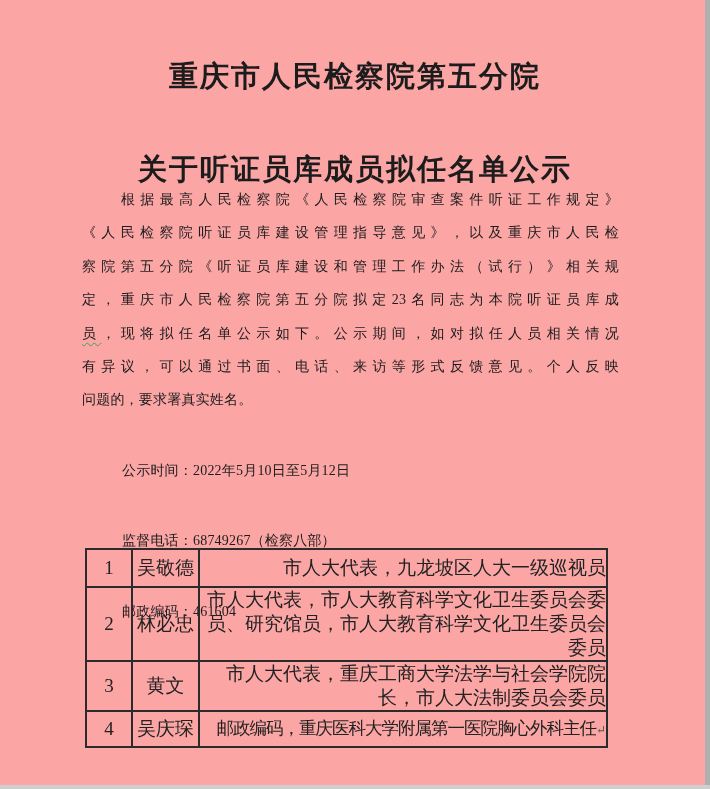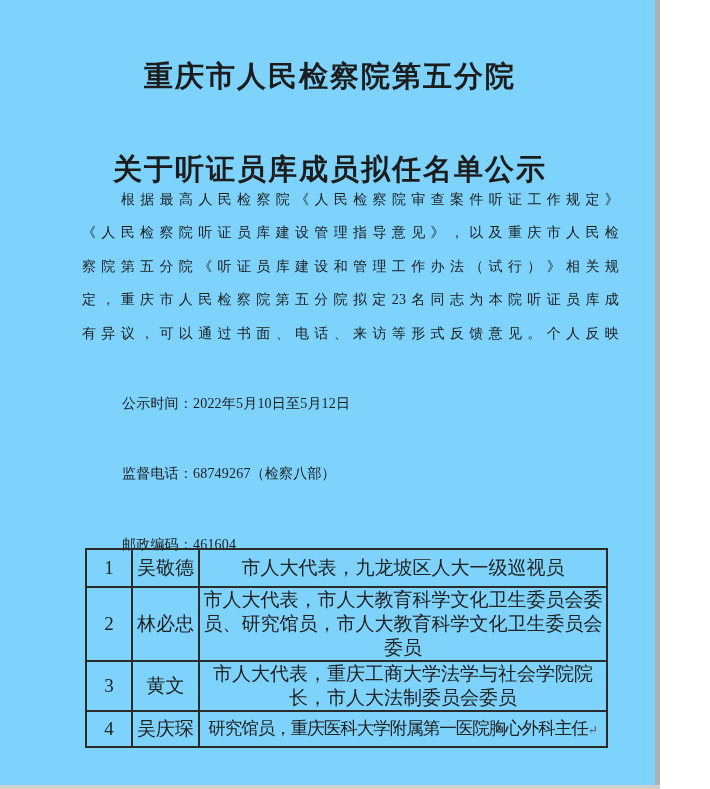--- a/index.html
+++ b/index.html
@@ -1,17 +1,17 @@
 <!DOCTYPE html>
 <html><head>
 <meta charset="utf-8">
 <style>
   html,body{margin:0;padding:0;background:#ffffff;}
   .page{
-    position:relative;width:660px;height:789px;background:#7dd3fc;overflow:hidden;
+    position:relative;width:710px;height:789px;background:#fca5a5;overflow:hidden;
     font-family:"Liberation Serif","DejaVu Serif",serif;color:#1c1c1c;
   }
   .title{
     position:absolute;left:0;width:100%;text-align:center;
     font-size:29px;font-weight:bold;letter-spacing:2px;white-space:nowrap;
   }
   #title-line1{top:57px;}
   #title-line2{top:109px;margin-top:41px;}
   .textblock{
     position:absolute;top:183px;left:82px;width:537px;
@@ -31,42 +31,44 @@
   .doc-table{
     position:absolute;top:548px;left:85px;width:521px;
     border-collapse:collapse;table-layout:fixed;
     font-size:19px;color:#222;
   }
   .doc-table td{border:2px solid #2b2b2b;padding:0;overflow:hidden;}
   .col-idx{width:46px;}
   .col-name{width:67px;}
   .col-unit{width:408px;}
   .cell-center{text-align:center;}
-  .cell-unit{padding:1px 6px;line-height:24px;text-align:center;}
+  .cell-unit{padding:1px 6px;line-height:24px;text-align:right;}
   .condensed{font-size:17.5px;letter-spacing:-1px;white-space:nowrap;}
   .rh{height:32px;} .r1{height:38px;} .r2{height:49px;}
   .r3{height:49px;} .r4{height:36px;}
   .mark{font-size:12px;color:#555;letter-spacing:0;}
   .right-edge{position:absolute;top:0;right:0;width:5px;height:789px;background:#b0b0b0;}
   .bottom-edge{position:absolute;left:0;bottom:0;width:710px;height:4px;background:#cfcfcf;}
 </style>
 </head>
 <body>
 
 <div class="page">
 
   <div class="title" id="title-line1">重庆市人民检察院第五分院</div>
   <div class="title" id="title-line2">关于听证员库成员拟任名单公示</div>
 
   <div class="textblock">
     <div class="bline jl indent">根据最高人民检察院《人民检察院审查案件听证工作规定》</div>
     <div class="bline jl">《人民检察院听证员库建设管理指导意见》，以及重庆市人民检</div>
     <div class="bline jl">察院第五分院《听证员库建设和管理工作办法（试行）》相关规</div>
     <div class="bline jl">定，重庆市人民检察院第五分院拟定23名同志为本院听证员库成</div>
+    <div class="bline jl"><span class="wavy">员</span><span>，现将拟任名单公示如下。公示期间，如对拟任人员相关情况</span></div>
     <div class="bline jl">有异议，可以通过书面、电话、来访等形式反馈意见。个人反映</div>
+    <div class="bline">问题的，要求署真实姓名。</div>
 
     <div class="iline">公示时间：2022年5月10日至5月12日</div>
     <div class="iline">监督电话：68749267（检察八部）</div>
     <div class="iline">邮政编码：461604</div>
   </div>
 
   <table class="doc-table">
     <colgroup>
       <col class="col-idx">
         <col class="col-name">
@@ -84,21 +86,21 @@
         <td class="cell-unit">市人大代表，市人大教育科学文化卫生委员会委员、研究馆员，市人大教育科学文化卫生委员会委员</td>
       </tr>
       <tr class="r3">
         <td class="cell-center">3</td>
         <td class="cell-center">黄文</td>
         <td class="cell-unit">市人大代表，重庆工商大学法学与社会学院院长，市人大法制委员会委员</td>
       </tr>
       <tr class="r4">
         <td class="cell-center">4</td>
         <td class="cell-center">吴庆琛</td>
-        <td class="cell-unit condensed"><span>研究馆员，重庆医科大学附属第一医院胸心外科主任</span><span class="mark">↵</span></td>
+        <td class="cell-unit condensed"><span>邮政编码，重庆医科大学附属第一医院胸心外科主任</span><span class="mark">↵</span></td>
       </tr>
 
     </tbody>
   </table>
 
   <div class="right-edge"></div>
   <div class="bottom-edge"></div>
 
 </div>
 

